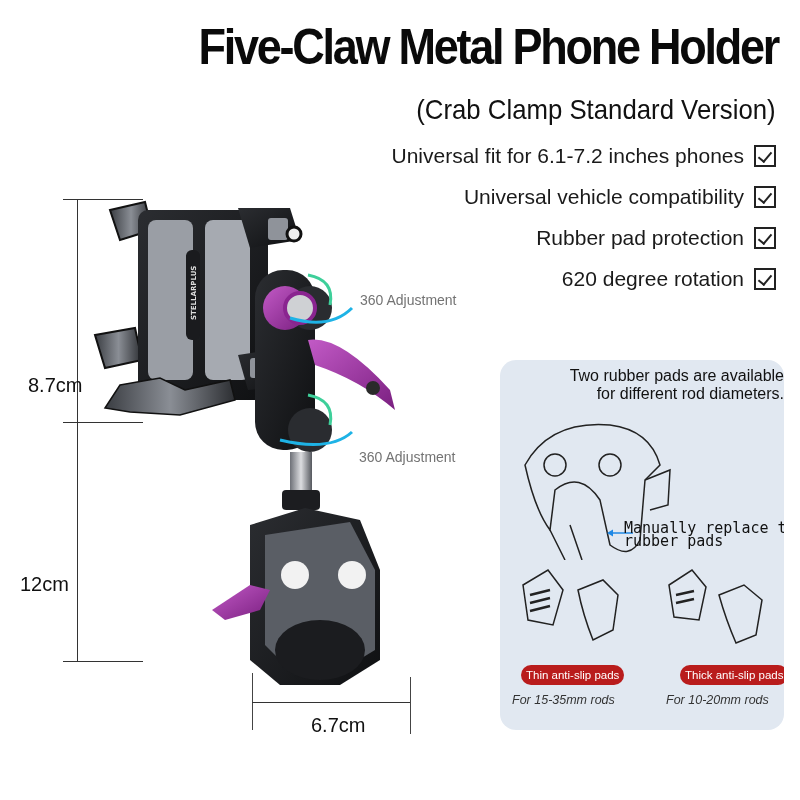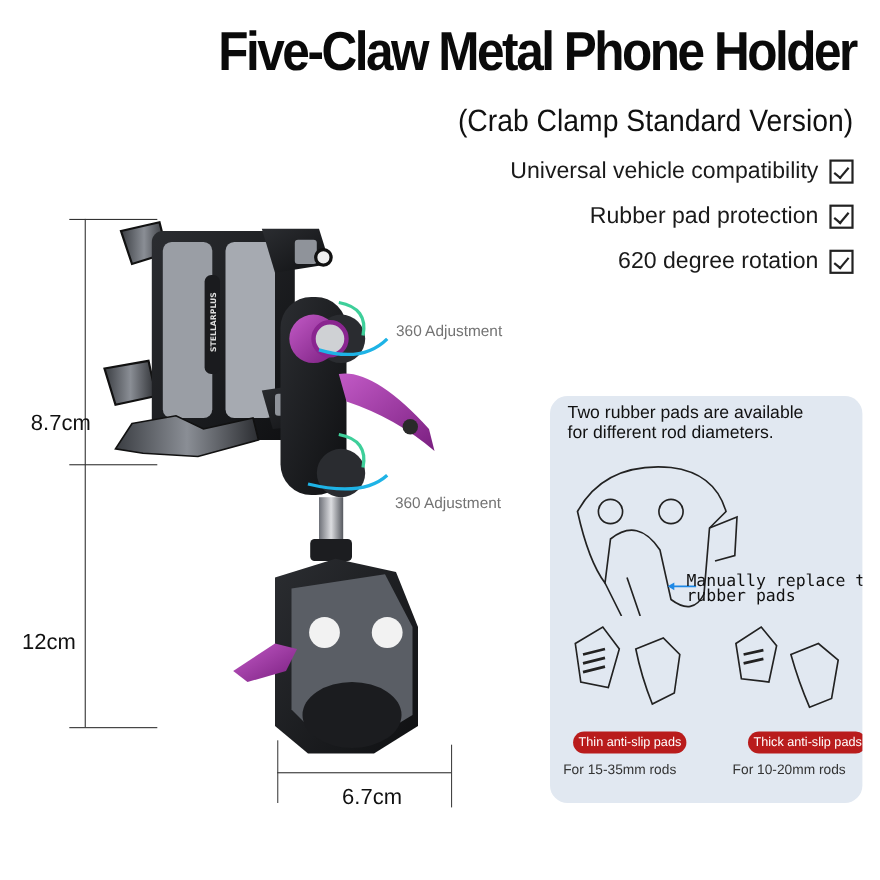--- a/index.html
+++ b/index.html
@@ -44,43 +44,47 @@
   .product { position: absolute; left: 90px; top: 190px; width: 320px; height: 520px; }
 
   .adj-label { position: absolute; font-size: 14px; color: #737373; white-space: nowrap; }
 
   
   .panel {
     position: absolute; left: 500px; top: 360px; width: 284px; height: 370px;
     background: #e1e8f1; border-radius: 16px; overflow: hidden;
   }
   .panel-title {
-    position: absolute; top: 7px; left: 16px; width: 100%;
-    text-align: left; font-size: 16px; line-height: 18px; color: #111;
+    position: absolute; top: 7px; left: 0; width: 100%;
+    text-align: right; font-size: 16px; line-height: 18px; color: #111;
   }
   .panel-note {
     position: absolute; left: 124px; top: 162px;
     font-family: "DejaVu Sans Mono", monospace; font-size: 15px; line-height: 13px; color: #111;
     white-space: pre;
   }
   .panel-arrow { position: absolute; left: 107px; top: 169px; }
   .pad-badge {
     position: absolute; top: 305px; height: 20px; line-height: 20px;
     padding: 0 5px; border-radius: 10px; background: #b91c1c; color: #fff;
     font-size: 11.5px; white-space: nowrap;
   }
-  .pad-desc { position: absolute; top: 333px; font-size: 12.5px; color: #333; white-space: nowrap; }
+  .pad-desc { position: absolute; top: 333px; font-size: 12.5px; color: #333; white-space: nowrap; font-style: italic; }
 </style>
 </head>
 <body>
 
 <div class="title">Five-Claw Metal Phone Holder</div>
 <div class="subtitle">(Crab Clamp Standard Version)</div>
 
 <div class="features">
+  <div class="feature">
+    <span class="feature-text">Universal fit for 6.1-7.2 inches phones</span>
+    <span class="checkbox"></span>
+  </div>
   <div class="feature">
     <span class="feature-text">Universal vehicle compatibility</span>
     <span class="checkbox"></span>
   </div>
   <div class="feature">
     <span class="feature-text">Rubber pad protection</span>
     <span class="checkbox"></span>
   </div>
   <div class="feature">
     <span class="feature-text">620 degree rotation</span>

